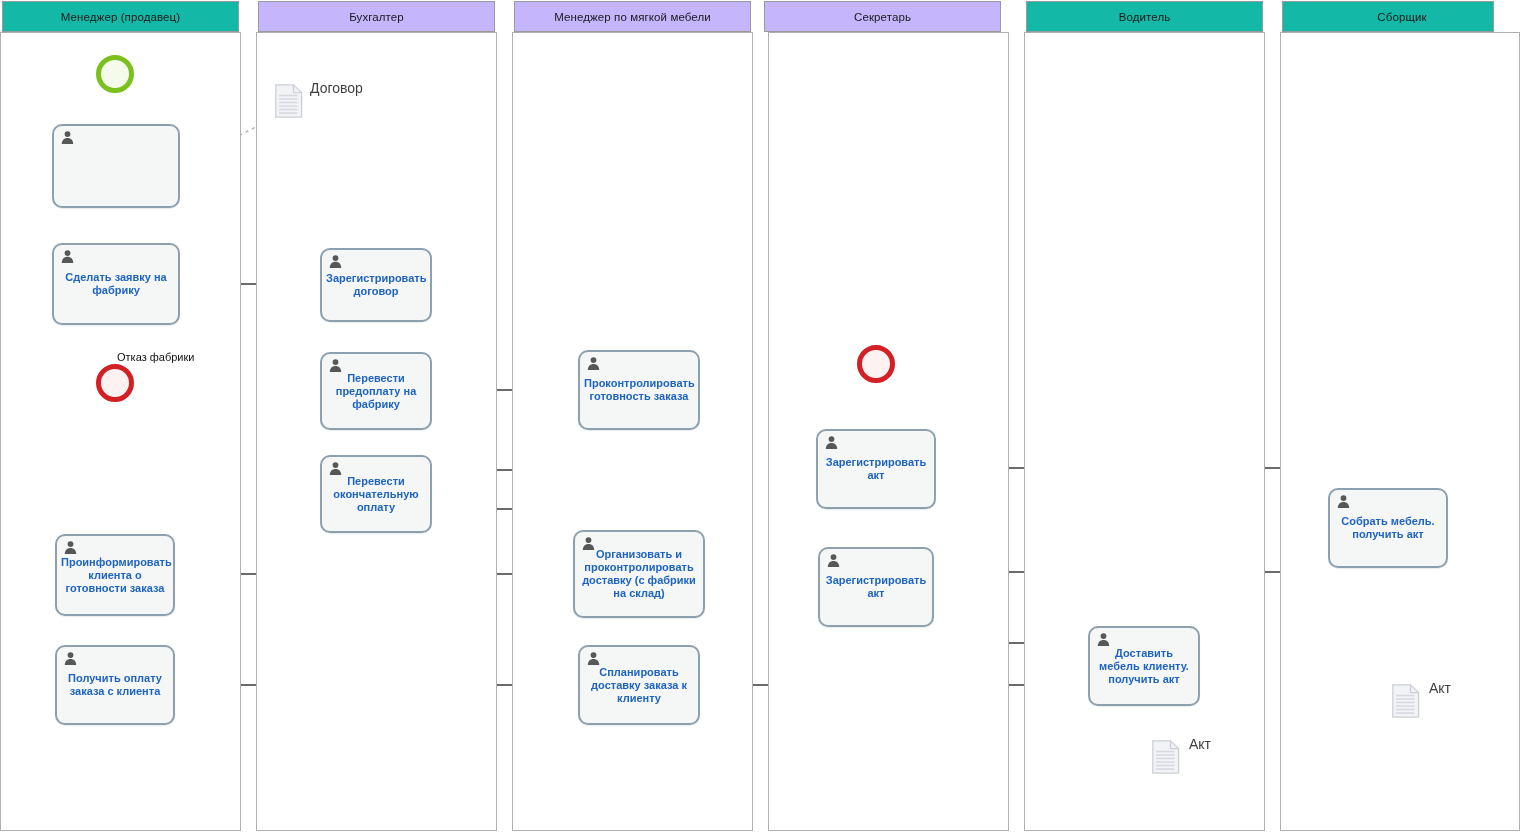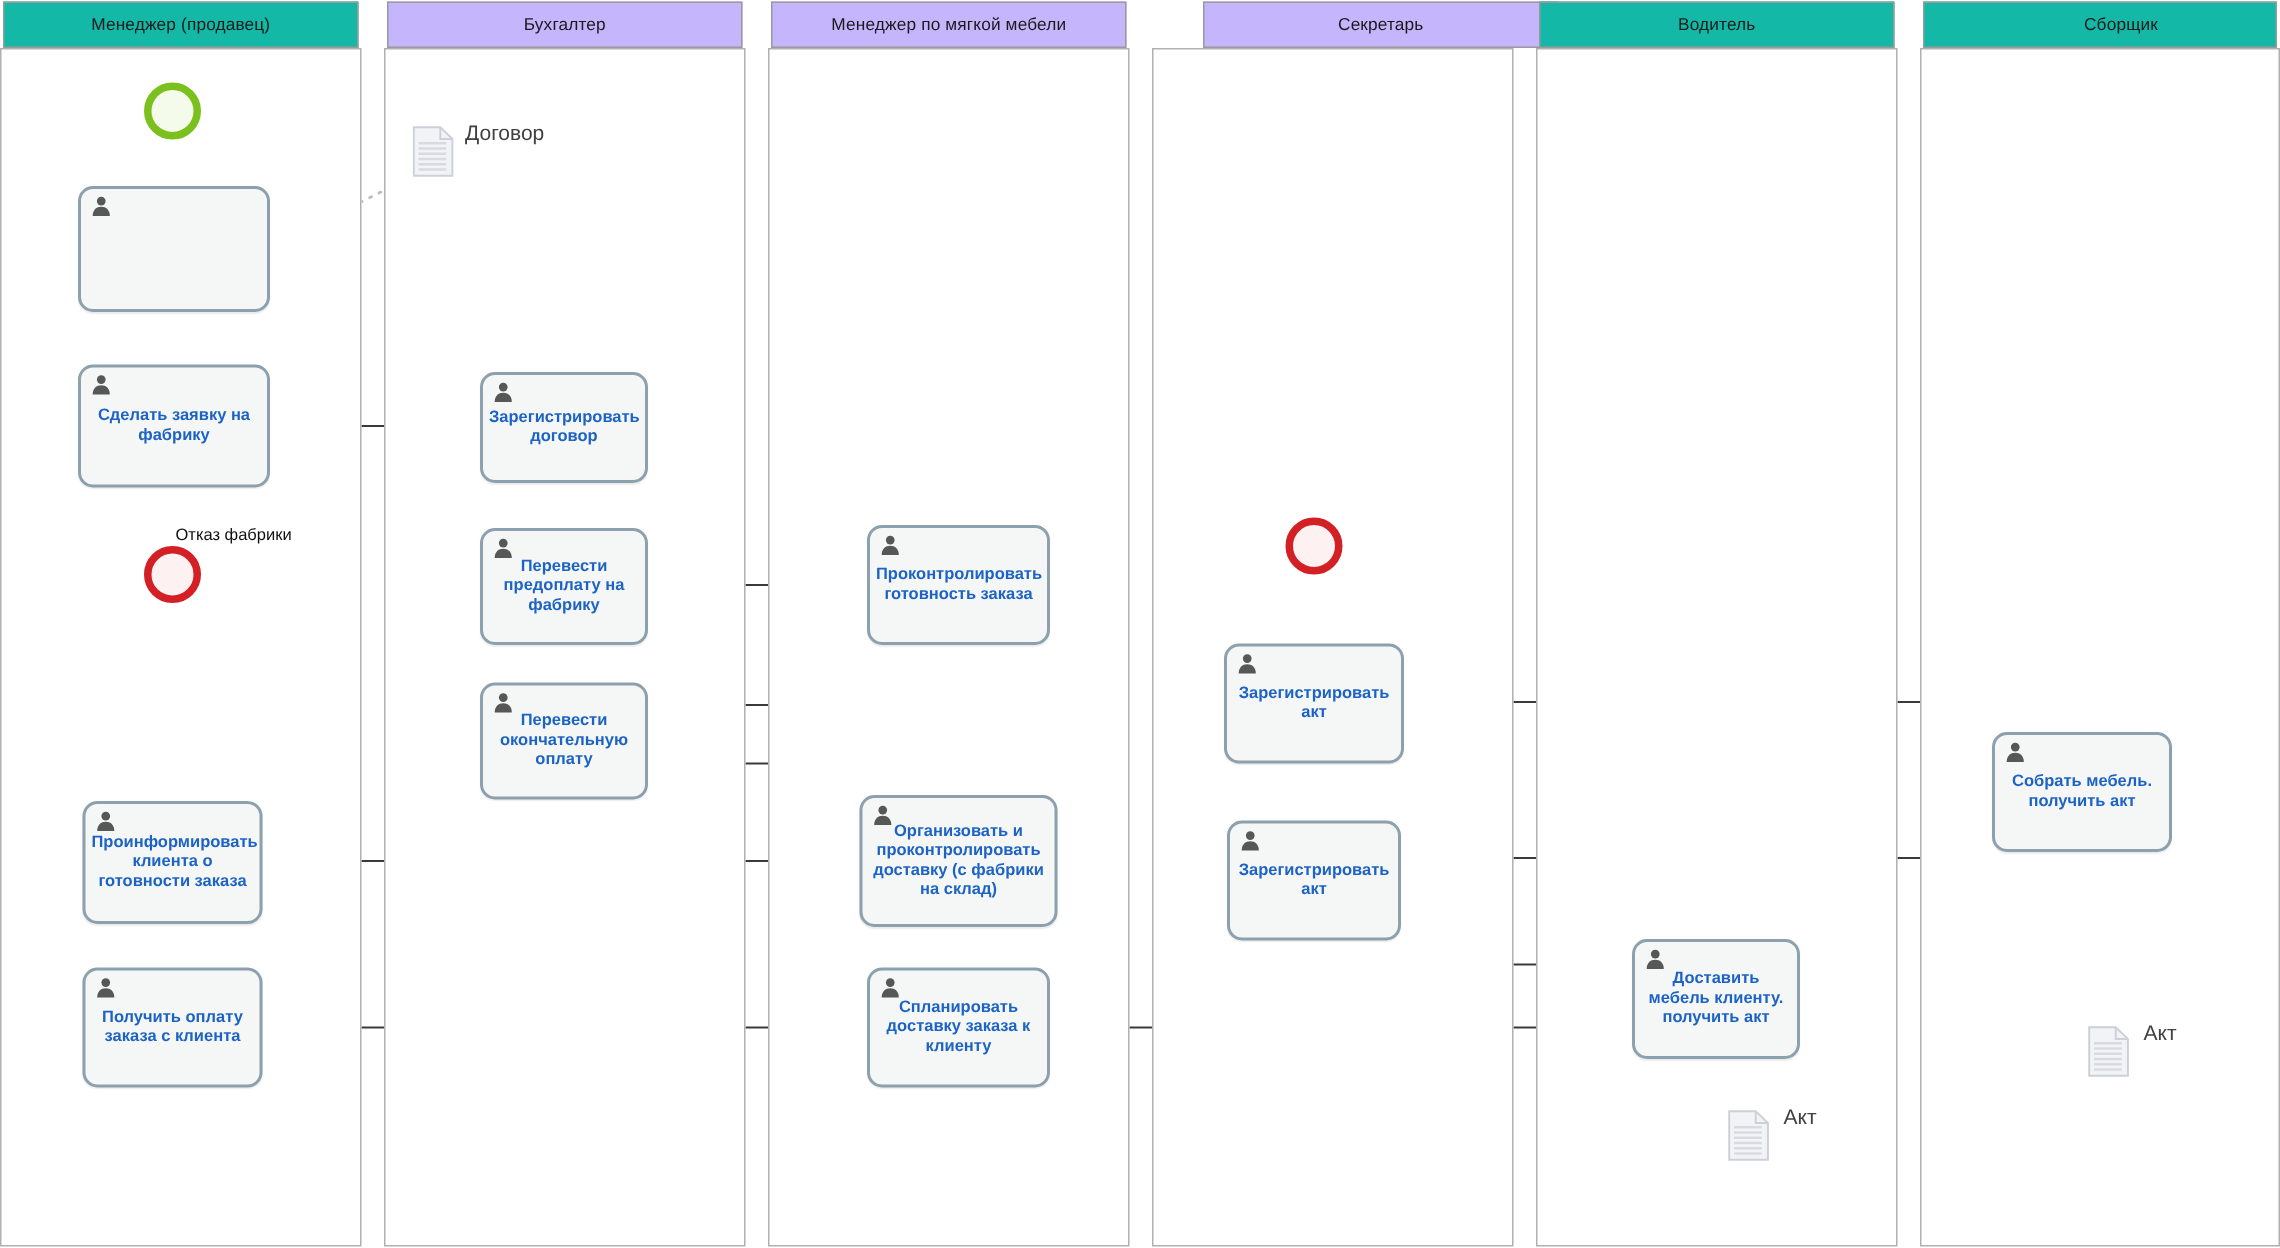--- a/index.html
+++ b/index.html
@@ -98,29 +98,29 @@
       </div>
       <div class="lane" style="left: 256px; top: 32px; width: 241px; height: 799px;"></div>
       <div class="lane-head grey" style="left: 258px; top: 1px; width: 237px; height: 31px;">
         <span>Бухгалтер</span>
       </div>
       <div class="lane" style="left: 512px; top: 32px; width: 241px; height: 799px;"></div>
       <div class="lane-head grey" style="left: 514px; top: 1px; width: 237px; height: 31px;">
         <span>Менеджер по мягкой мебели</span>
       </div>
       <div class="lane" style="left: 768px; top: 32px; width: 241px; height: 799px;"></div>
-      <div class="lane-head grey" style="left: 802px; top: 1px; width: 237px; height: 31px;">
+      <div class="lane-head grey" style="left: 764px; top: 1px; width: 237px; height: 31px;">
         <span>Секретарь</span>
       </div>
       <div class="lane" style="left: 1024px; top: 32px; width: 241px; height: 799px;"></div>
       <div class="lane-head green" style="left: 1026px; top: 1px; width: 237px; height: 31px;">
         <span>Водитель</span>
       </div>
       <div class="lane" style="left: 1280px; top: 32px; width: 240px; height: 799px;"></div>
-      <div class="lane-head green" style="left: 1282px; top: 1px; width: 236px; height: 31px; padding-left: 28px;">
+      <div class="lane-head green" style="left: 1282px; top: 1px; width: 212px; height: 31px; padding-left: 28px;">
         <span>Сборщик</span>
       </div>
     </div>
 
   <div id="tasks">
       <div class="task" style="left: 52px; top: 124px; width: 128px; height: 84px;">
         <span class="person"><svg viewBox="0 0 16 16" width="15" height="15">
             <circle cx="8" cy="4.3" r="3.1" fill="#575757"></circle>
             <path d="M1.9,15 C1.9,10.6 4.6,8.4 8,8.4 C11.4,8.4 14.1,10.6 14.1,15 Z" fill="#575757"></path>
           </svg></span>

